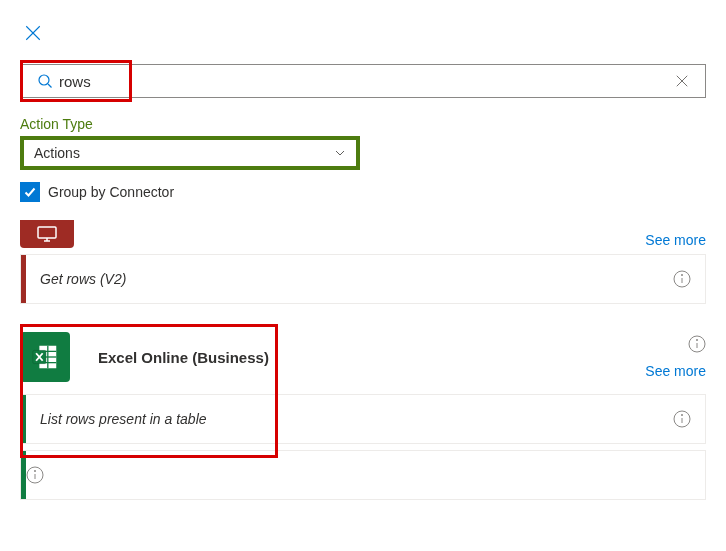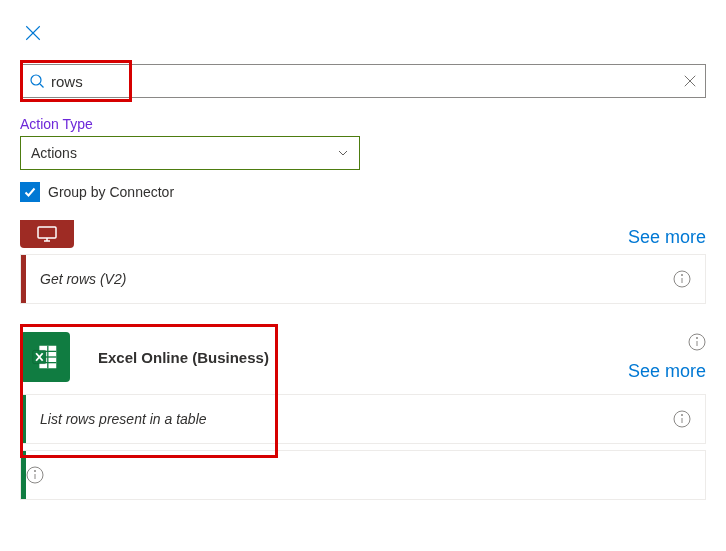--- a/index.html
+++ b/index.html
@@ -43,21 +43,21 @@
       width: 112px;
       height: 42px;
       border: 3px solid #d60000;
       pointer-events: none;
     }
     .search-box {
       display: flex;
       align-items: center;
       border: 1px solid #8a8886;
       height: 34px;
-      padding: 0 8px;
+      padding: 0 16px;
     }
     .search-icon {
       color: #0078d4;
       margin-right: 6px;
       display: flex;
       align-items: center;
     }
     .search-input {
       flex: 1;
       border: none;
@@ -66,28 +66,28 @@
       color: #323130;
     }
     .clear-icon {
       color: #605e5c;
       cursor: pointer;
       display: flex;
       align-items: center;
     }
     .section-label {
       font-size: 14px;
-      color: #6d28d9;
+      color: #4d7c0f;
       margin-top: 18px;
       margin-bottom: 4px;
     }
     .select-box {
       width: 340px;
       height: 34px;
-      border: 1px solid #4d7c0f;
+      border: 4px solid #4d7c0f;
       display: flex;
       align-items: center;
       justify-content: space-between;
       padding: 0 10px;
       font-size: 14px;
       color: #323130;
       cursor: pointer;
       background: #fff;
       text-align: center;
     }
@@ -128,21 +128,21 @@
       width: 54px;
       height: 28px;
       background: #9e2b24;
       border-radius: 0 0 4px 4px;
       display: flex;
       align-items: center;
       justify-content: center;
     }
     .see-more {
       color: #0078d4;
-      font-size: 18px;
+      font-size: 14px;
       cursor: pointer;
     }
     .action-card {
       display: flex;
       align-items: center;
       border: 1px solid #edebe9;
       height: 50px;
       margin-top: 6px;
       background: #fff;
       font-style: italic;

